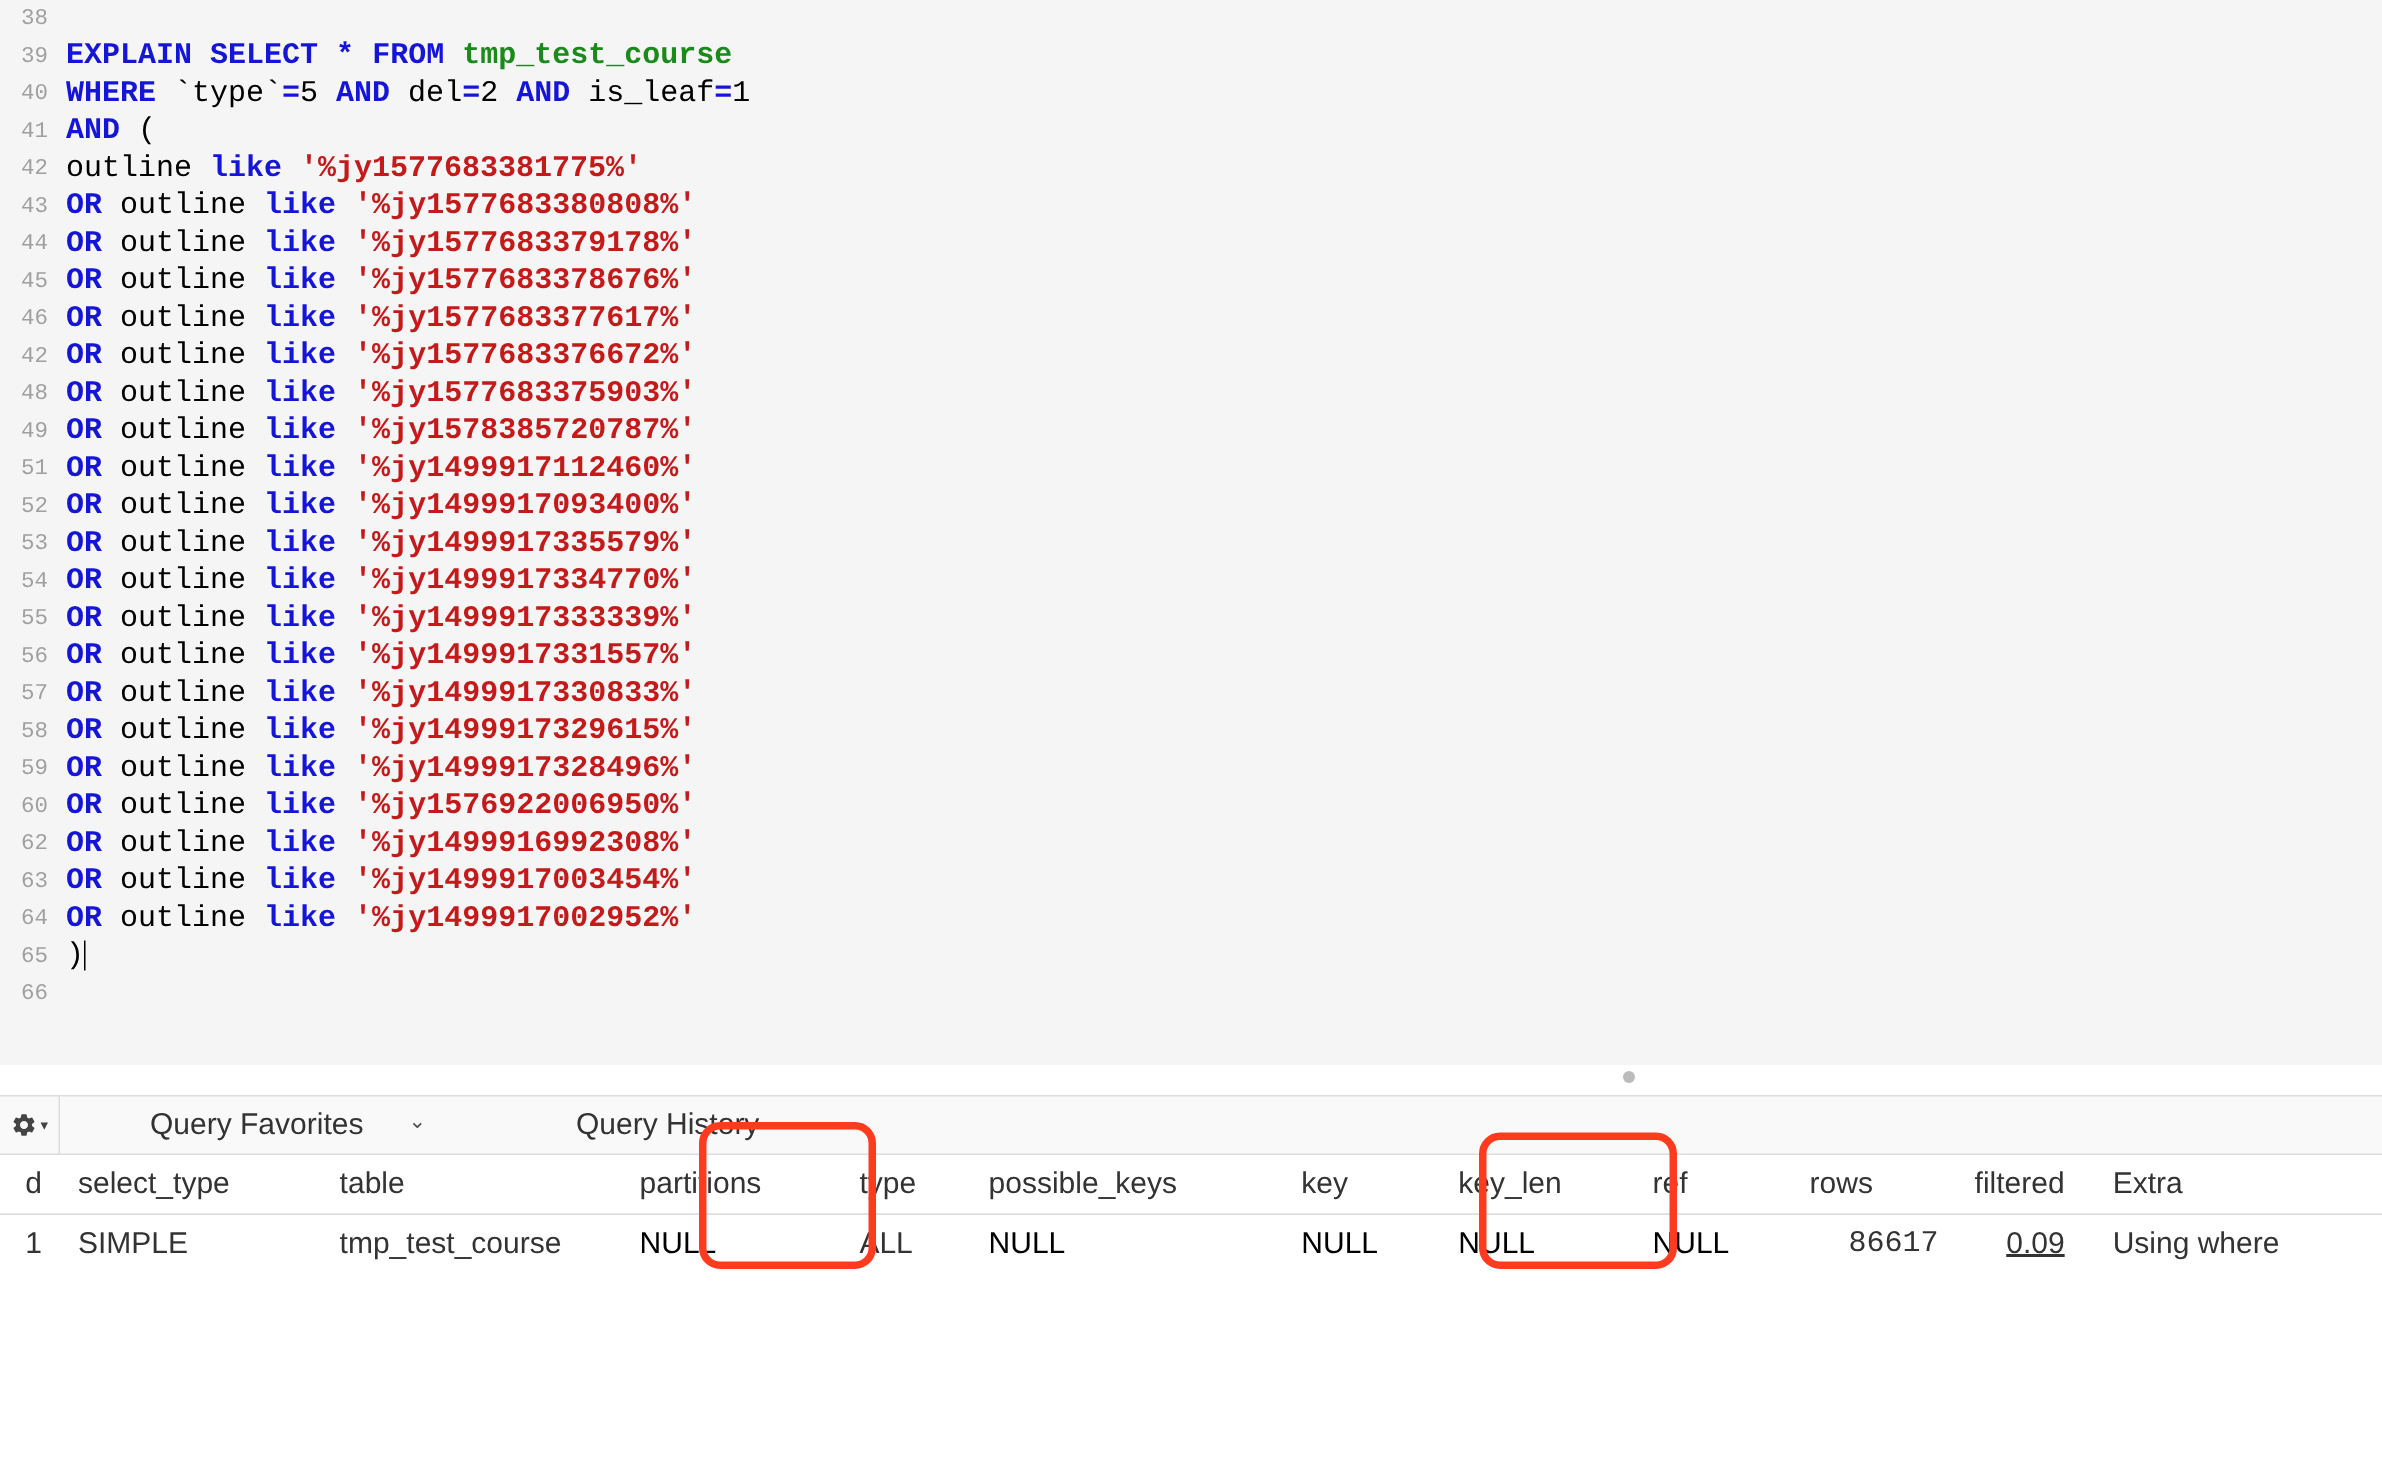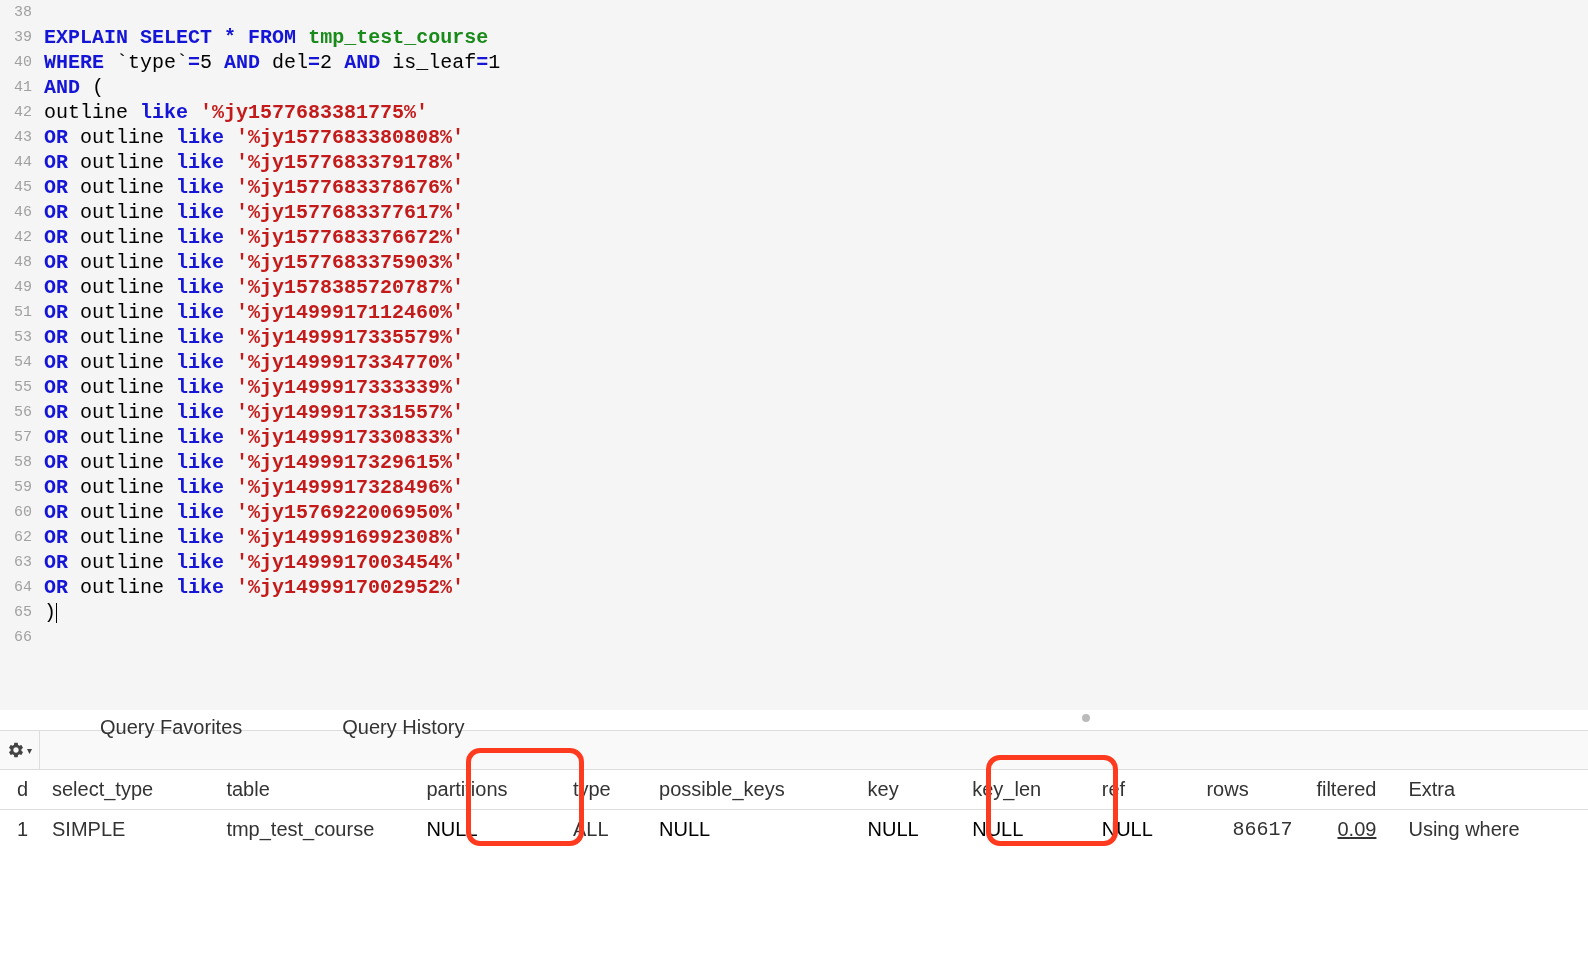--- a/index.html
+++ b/index.html
@@ -79,21 +79,20 @@
   display: flex;
   align-items: center;
   justify-content: center;
 }
 .dropdown {
   display: flex;
   align-items: flex-start;
   gap: 30px;
   padding: 0 30px;
   cursor: default;
-  flex-direction: column;
 }
 .chevron {
   font-size: 14px;
   color: #555;
 }
 .results {
   position: absolute;
   top: 770px;
   left: 0;
   right: 0;
@@ -175,20 +174,24 @@
       <div class="gutter">48</div>
       <div class="code"><span class="kw-blue">OR</span><span class="plain"> outline </span><span class="kw-blue">like</span><span class="plain"> </span><span class="str-red">'%jy1577683375903%'</span></div>
     </div>
     <div class="line">
       <div class="gutter">49</div>
       <div class="code"><span class="kw-blue">OR</span><span class="plain"> outline </span><span class="kw-blue">like</span><span class="plain"> </span><span class="str-red">'%jy1578385720787%'</span></div>
     </div>
     <div class="line">
       <div class="gutter">51</div>
       <div class="code"><span class="kw-blue">OR</span><span class="plain"> outline </span><span class="kw-blue">like</span><span class="plain"> </span><span class="str-red">'%jy1499917112460%'</span></div>
+    </div>
+    <div class="line">
+      <div class="gutter">52</div>
+      <div class="code"><span class="kw-blue">OR</span><span class="plain"> outline </span><span class="kw-blue">like</span><span class="plain"> </span><span class="str-red">'%jy1499917093400%'</span></div>
     </div>
     <div class="line">
       <div class="gutter">53</div>
       <div class="code"><span class="kw-blue">OR</span><span class="plain"> outline </span><span class="kw-blue">like</span><span class="plain"> </span><span class="str-red">'%jy1499917335579%'</span></div>
     </div>
     <div class="line">
       <div class="gutter">54</div>
       <div class="code"><span class="kw-blue">OR</span><span class="plain"> outline </span><span class="kw-blue">like</span><span class="plain"> </span><span class="str-red">'%jy1499917334770%'</span></div>
     </div>
     <div class="line">

